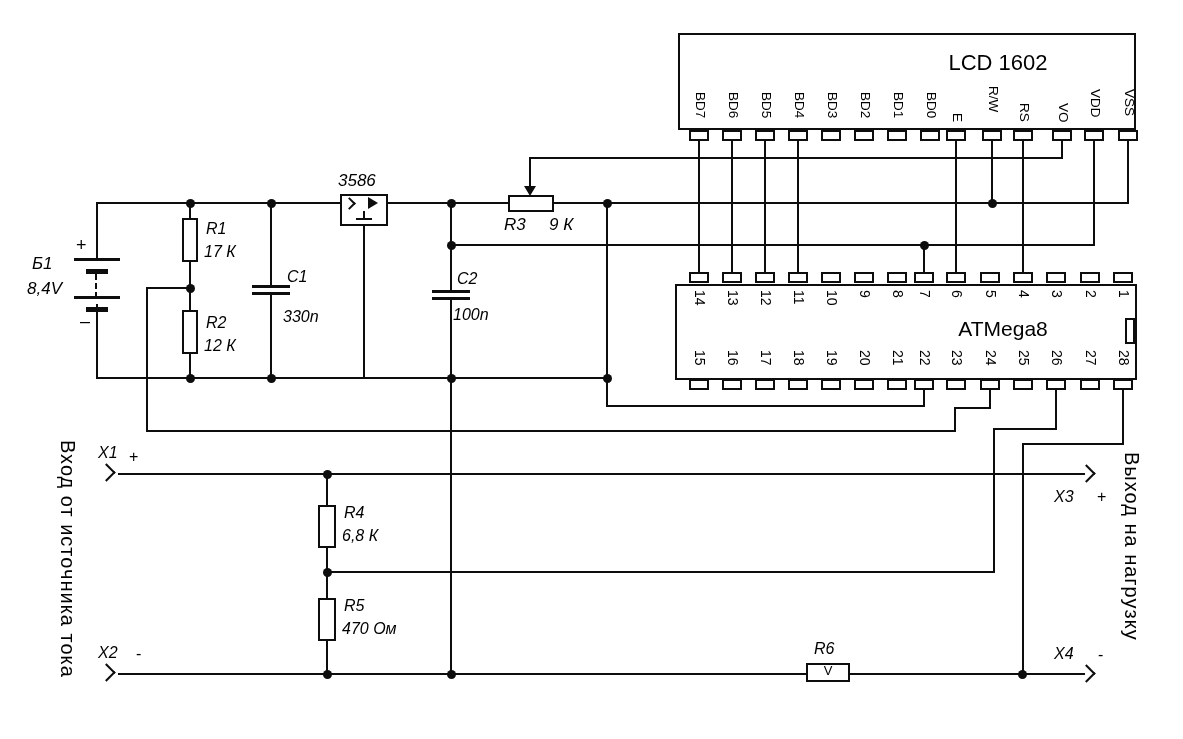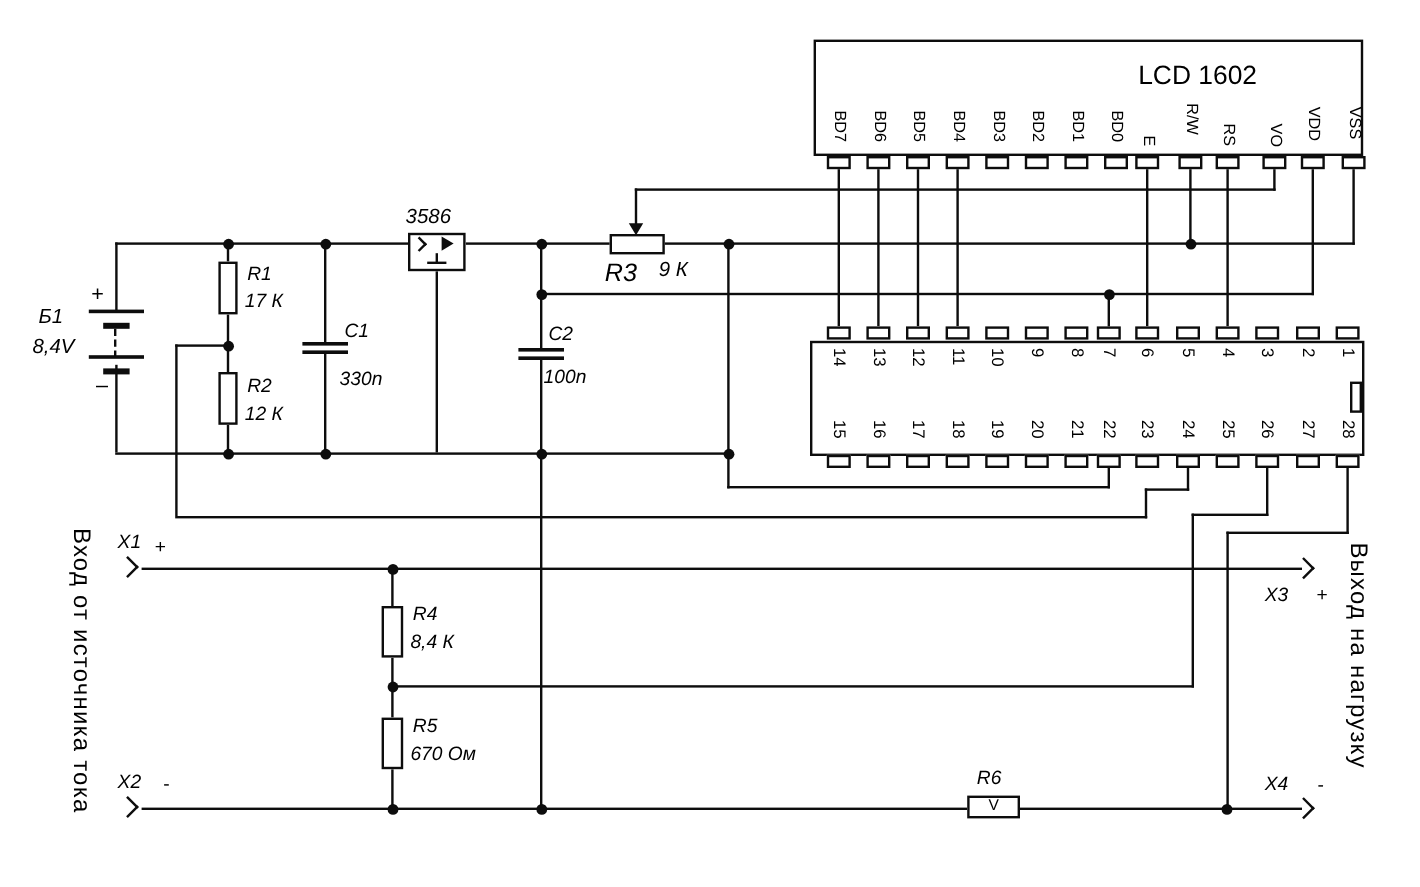--- a/index.html
+++ b/index.html
@@ -132,20 +132,21 @@
   <span class="pinlbl" style="left:888px;top:92px;">BD1</span>
   <span class="pinlbl" style="left:921px;top:92px;">BD0</span>
   <span class="pinlbl" style="left:947px;top:113px;">E</span>
   <span class="pinlbl" style="left:983px;top:86px;">R/W</span>
   <span class="pinlbl" style="left:1014px;top:103px;">RS</span>
   <span class="pinlbl" style="left:1053px;top:103px;">VO</span>
   <span class="pinlbl" style="left:1085px;top:89px;">VDD</span>
   <span class="pinlbl" style="left:1119px;top:89px;">VSS</span>
 
   <div class="box" style="left:675px;top:284px;width:462px;height:96px;"></div>
+  <div class="title" style="left:878px;top:317px;width:250px;font-size:21px;">ATMega8</div>
   <div class="box" style="left:1125px;top:318px;width:10px;height:26px;"></div>
 
   <i class="stub" style="left:689px;top:272px;"></i>
   <i class="stub" style="left:722px;top:272px;"></i>
   <i class="stub" style="left:755px;top:272px;"></i>
   <i class="stub" style="left:788px;top:272px;"></i>
   <i class="stub" style="left:821px;top:272px;"></i>
   <i class="stub" style="left:854px;top:272px;"></i>
   <i class="stub" style="left:887px;top:272px;"></i>
   <i class="stub" style="left:914px;top:272px;"></i>
@@ -231,30 +232,30 @@
   <span class="lbl" style="left:287px;top:268px;">C1</span>
   <span class="lbl" style="left:283px;top:308px;">330n</span>
 
   <i class="cap" style="left:432px;top:290px;"></i>
   <i class="cap" style="left:432px;top:297px;"></i>
   <span class="lbl" style="left:457px;top:270px;">C2</span>
   <span class="lbl" style="left:453px;top:306px;">100n</span>
 
   <div class="box" style="left:508px;top:195px;width:46px;height:17px;"></div>
   <i class="tri-down" style="left:524px;top:186px;"></i>
-  <span class="lbl" style="left:504px;top:216px;font-size:21px;">R3</span>
+  <span class="lbl" style="left:504px;top:216px;font-size:17px;">R3</span>
   <span class="lbl" style="left:549px;top:216px;font-size:17px;">9 К</span>
 
   <div class="box" style="left:318px;top:505px;width:18px;height:43px;"></div>
   <span class="lbl" style="left:344px;top:504px;">R4</span>
-  <span class="lbl" style="left:342px;top:527px;">8,4 К</span>
+  <span class="lbl" style="left:342px;top:527px;">6,8 К</span>
 
   <div class="box" style="left:318px;top:598px;width:18px;height:43px;"></div>
   <span class="lbl" style="left:344px;top:597px;">R5</span>
-  <span class="lbl" style="left:342px;top:620px;">670 Ом</span>
+  <span class="lbl" style="left:342px;top:620px;">470 Ом</span>
 
   <div class="box" style="left:806px;top:663px;width:44px;height:19px;"></div>
   <span class="lbl plain" style="left:806px;top:664px;width:44px;text-align:center;font-size:13px;position:absolute;">V</span>
   <span class="lbl" style="left:814px;top:640px;">R6</span>
   <span class="lbl" style="left:808px;top:685px;">1 Ом</span>
 
   <i class="chev" style="left:100px;top:466px;"></i>
   <span class="lbl" style="left:98px;top:444px;">X1</span>
   <span class="lbl plain" style="left:129px;top:448px;">+</span>
 

